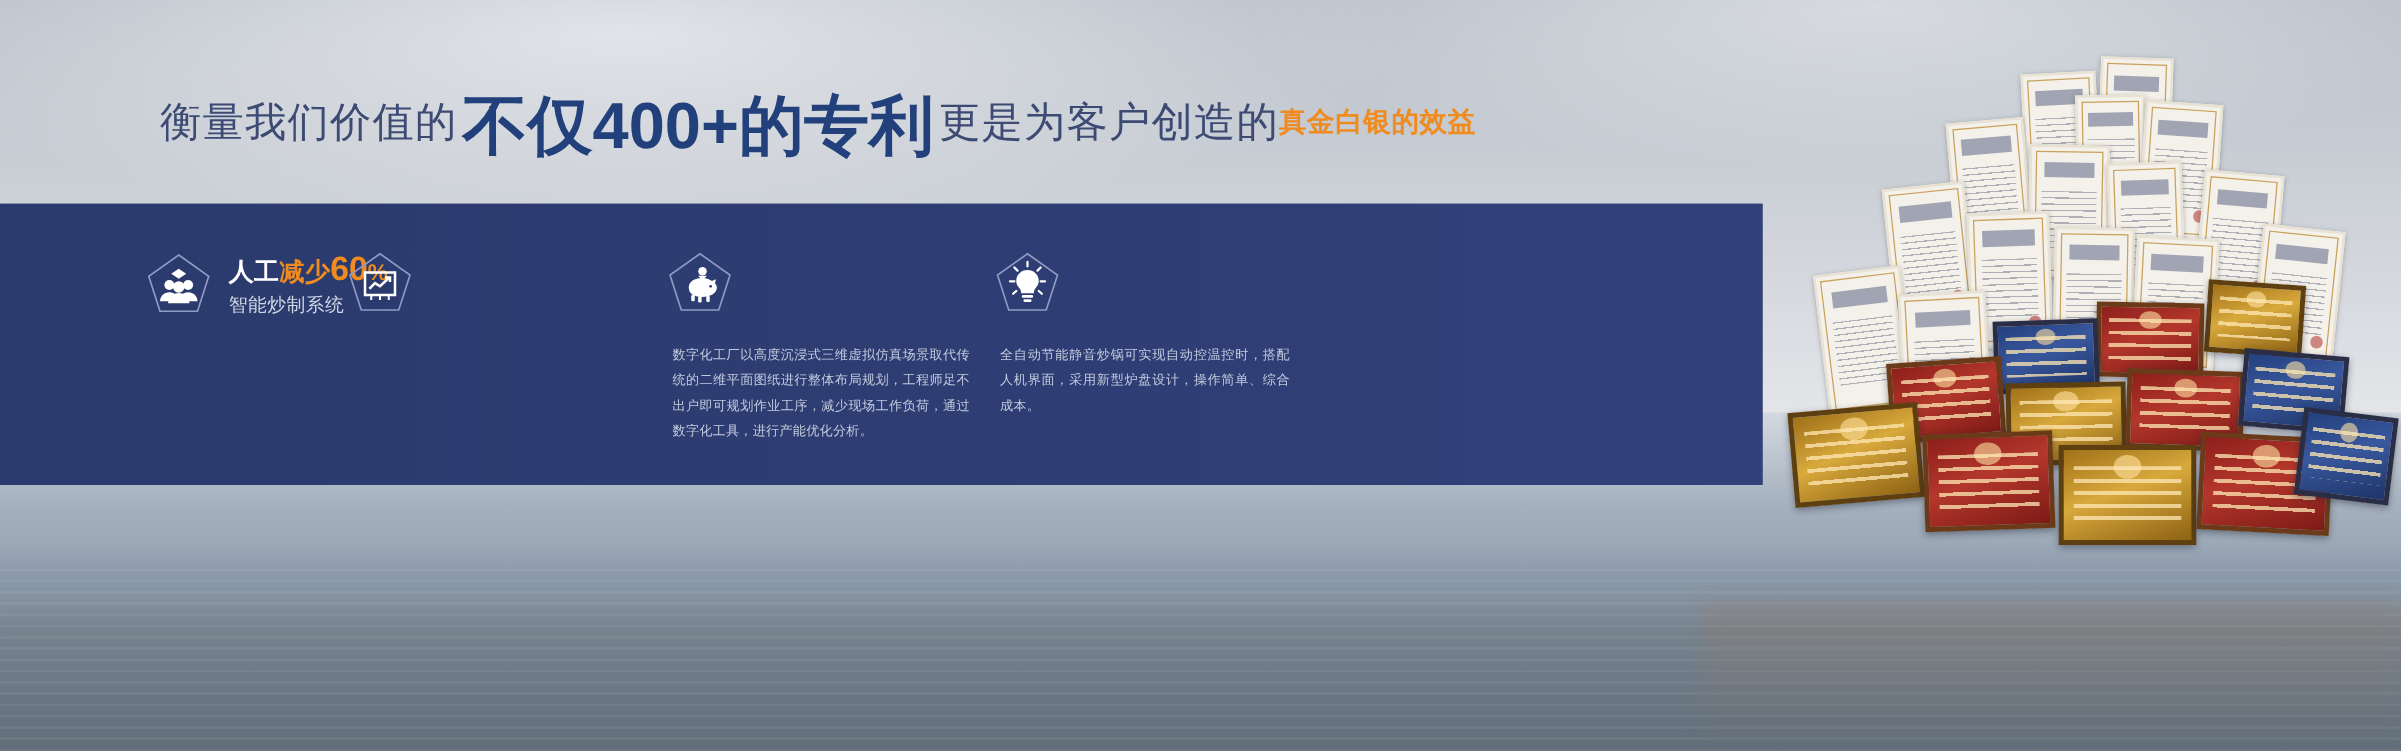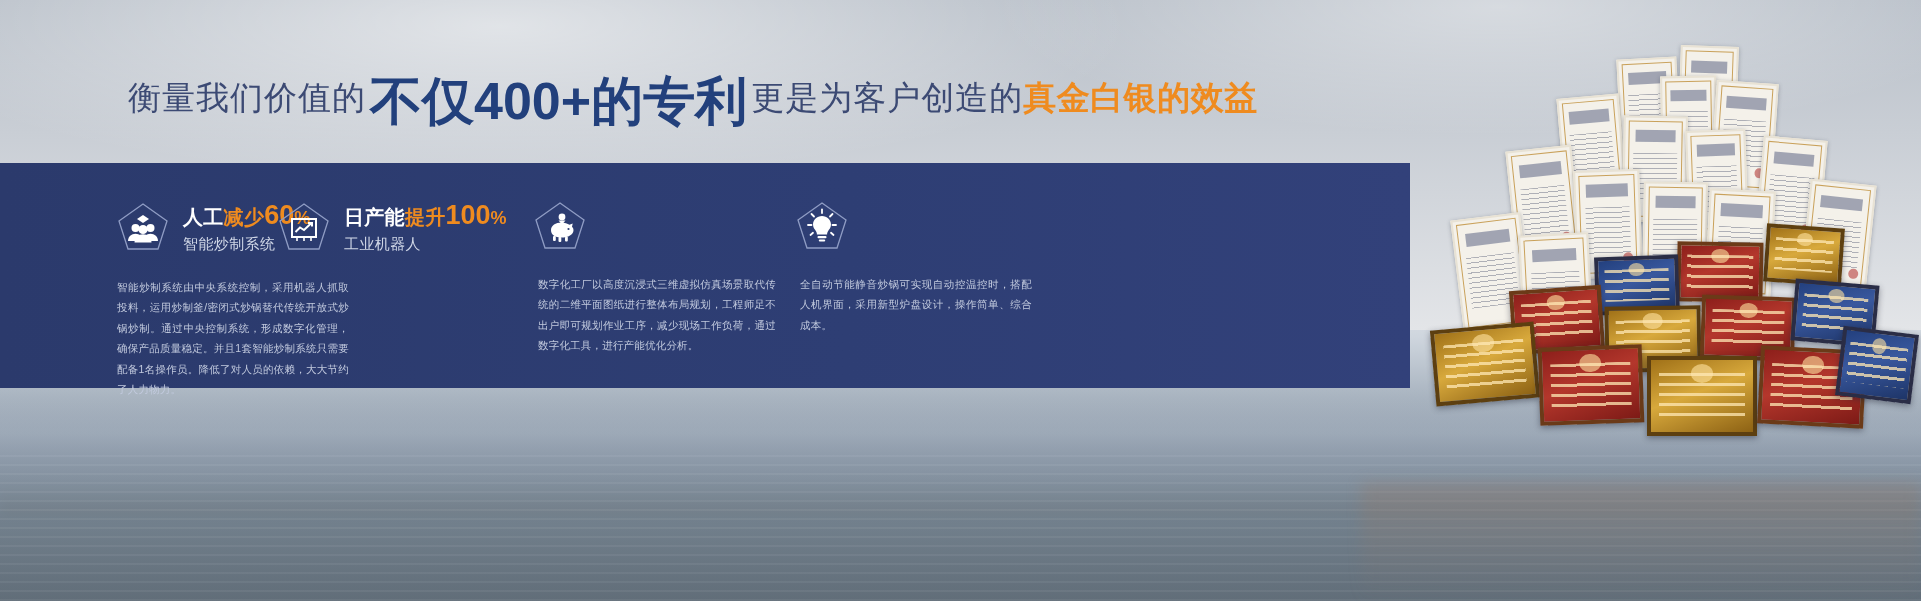--- a/index.html
+++ b/index.html
@@ -63,21 +63,21 @@
   .hl-thin{
     font-size:33px; color:#3c4a74; letter-spacing:1px;
     font-weight:400;
   }
   .hl-big{
     font-size:52px; color:#22407c; font-weight:700;
     letter-spacing:0px; line-height:1;
     margin:0 4px; position:relative; top:3px;
   }
   .hl-orange{
-    font-size:33px; color:#ef8b1f; font-weight:700; letter-spacing:0.5px;
+    font-size:22px; color:#ef8b1f; font-weight:700; letter-spacing:0.5px;
   }
 
   
   #panel{
     position:absolute; left:0; top:163px;
     width:1410px; height:225px;
     background:#2a3b70;
     z-index:5;
   }
   .panel-grad{
@@ -383,41 +383,36 @@
                 <path d="M26 39c0-4.3 3.4-7.3 7.5-7.3S41 34.7 41 39z"></path>
                 <path d="M17.5 40.5c0-4.8 3.8-8.2 8.5-8.2s8.5 3.4 8.5 8.2z"></path>
               </g>
             </svg>
           </span>
           <span class="f-titles">
             <span class="f-title"><span>人工</span><span class="hi">减少</span><span class="num">60</span><span class="pct">%</span></span>
             <span class="f-sub">智能炒制系统</span>
           </span>
         </div>
-        <div class="f-body">智能炒制系统由中央系统控制，采用机器人抓取投料，运用炒制釜/密闭式炒锅替代传统开放式炒锅炒制。通过中央控制系统，形成数字化管理，确保产品质量稳定。并且1套智能炒制系统只需要配备1名操作员。降低了对人员的依赖，大大节约了人力物力。</div>
       </div>
 
       <div class="feature">
         <div class="f-head">
           <span class="pent">
             <svg viewBox="0 0 52 50">
               <polygon points="26,2 50,19 41,47 11,47 2,19" fill="none" stroke="#8f9cc4" stroke-width="1.3"></polygon>
               <rect x="14" y="17" width="24" height="18" fill="none" stroke="#ffffff" stroke-width="2"></rect>
               <polyline points="17.5,30 22,25.5 26,28 33.5,21" fill="none" stroke="#ffffff" stroke-width="2"></polyline>
               <polyline points="30,21 34,21 34,24.5" fill="none" stroke="#ffffff" stroke-width="2"></polyline>
               <g stroke="#ffffff" stroke-width="1.6">
                 <line x1="19" y1="35" x2="19" y2="39"></line>
                   <line x1="26" y1="35" x2="26" y2="39"></line>
                   <line x1="33" y1="35" x2="33" y2="39"></line>
               </g>
             </svg>
-          </span>
-          <span class="f-titles">
-            <span class="f-title"><span>日产能</span><span class="hi">提升</span><span class="num">100</span><span class="pct">%</span></span>
-            <span class="f-sub">工业机器人</span>
           </span>
         </div>
       </div>
 
       <div class="feature">
         <div class="f-head">
           <span class="pent">
             <svg viewBox="0 0 52 50">
               <polygon points="26,2 50,19 41,47 11,47 2,19" fill="none" stroke="#8f9cc4" stroke-width="1.3"></polygon>
               <g fill="#ffffff">

